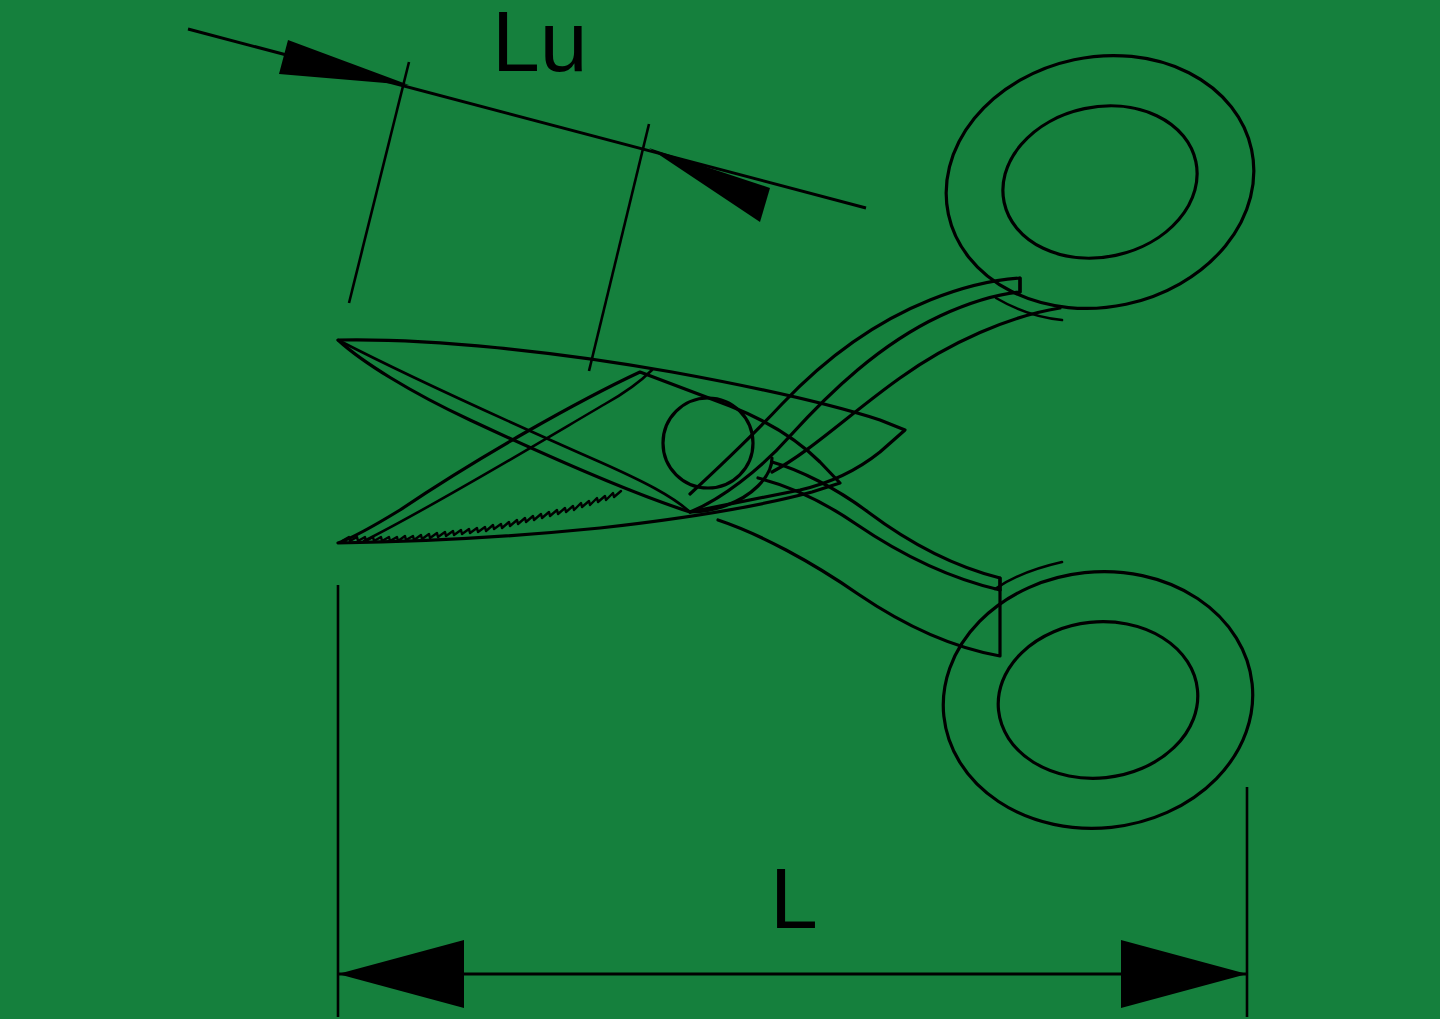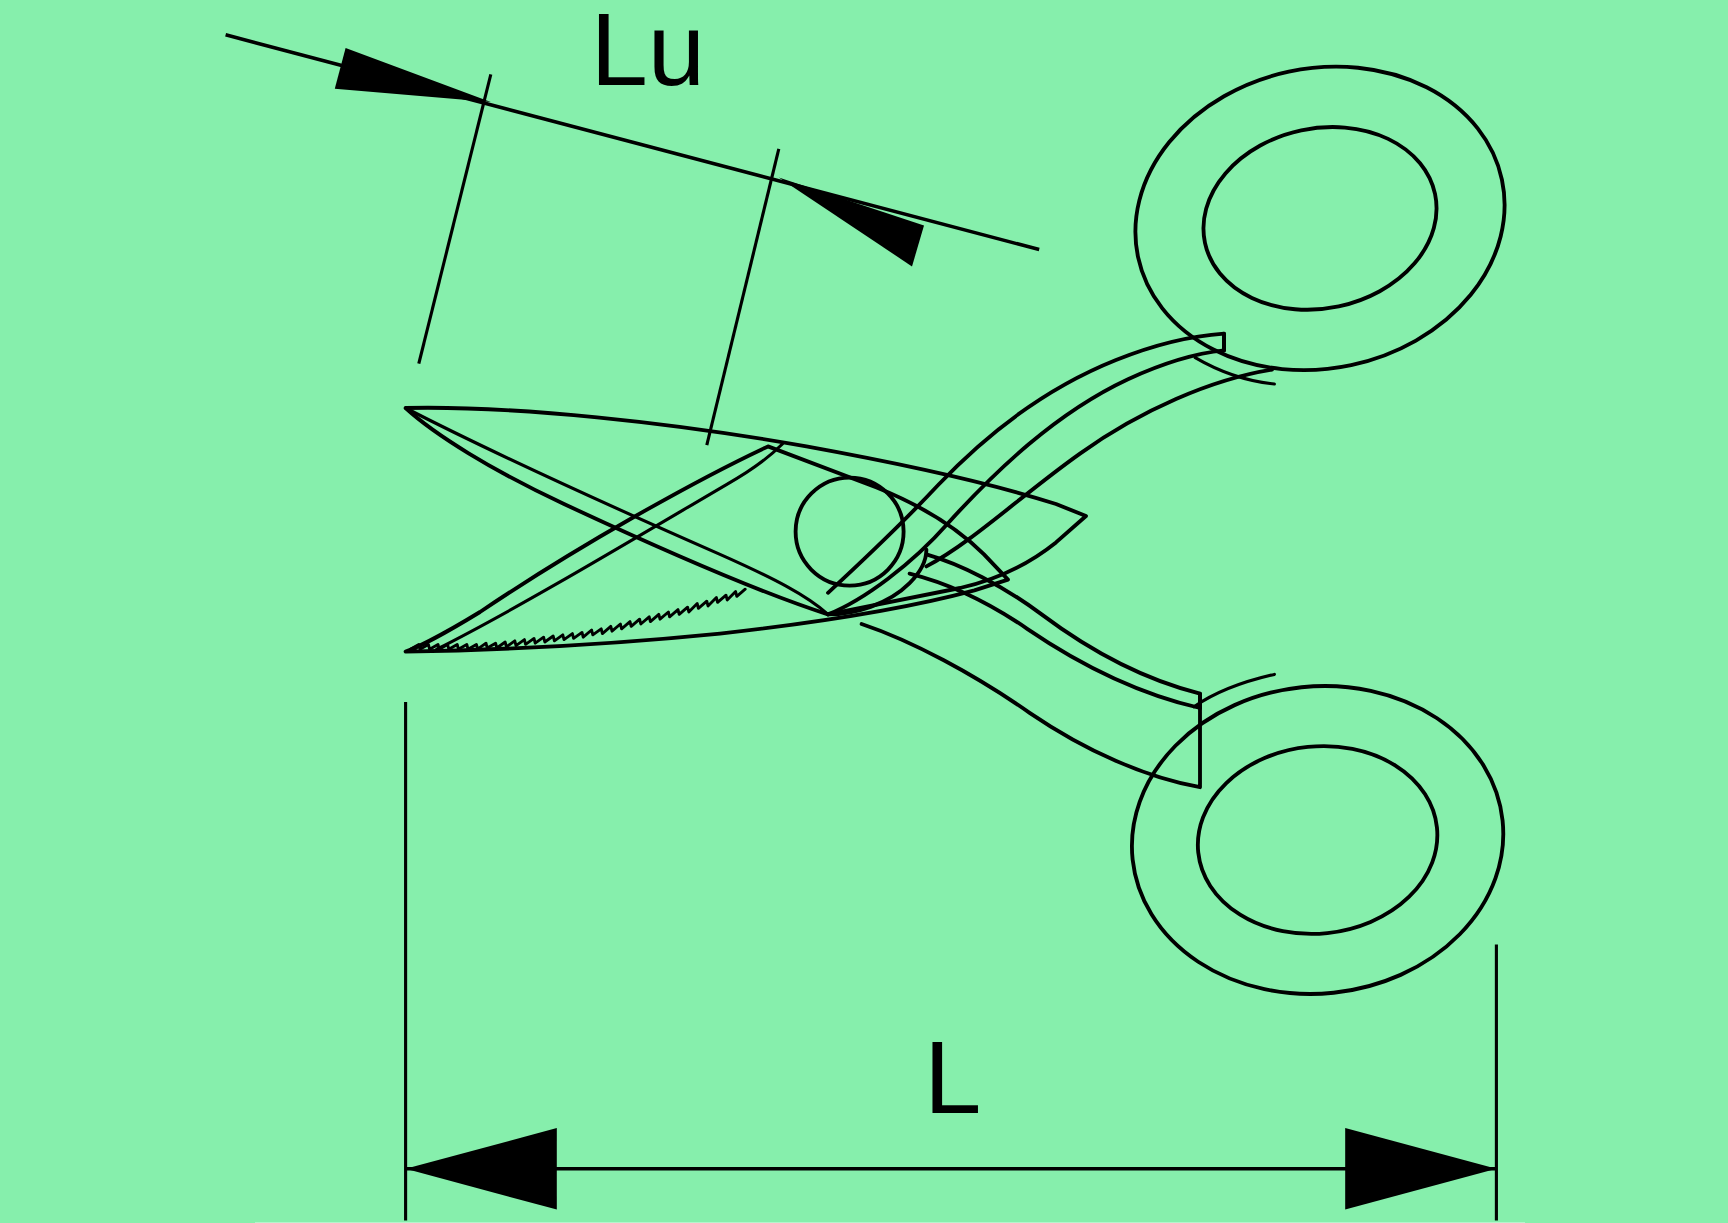--- a/index.html
+++ b/index.html
@@ -11,21 +11,21 @@
   body {
     width: 1440px;
     height: 1019px;
     overflow: hidden;
     font-family: "Liberation Sans", sans-serif;
   }
   #drawing-root {
     position: relative;
     width: 1440px;
     height: 1019px;
-    background: #86efac;
+    background: #15803d;
   }
   #drawing-svg {
     display: block;
     width: 1440px;
     height: 1019px;
   }
   .outline {
     fill: none;
     stroke: #000000;
     stroke-width: 3.2;

